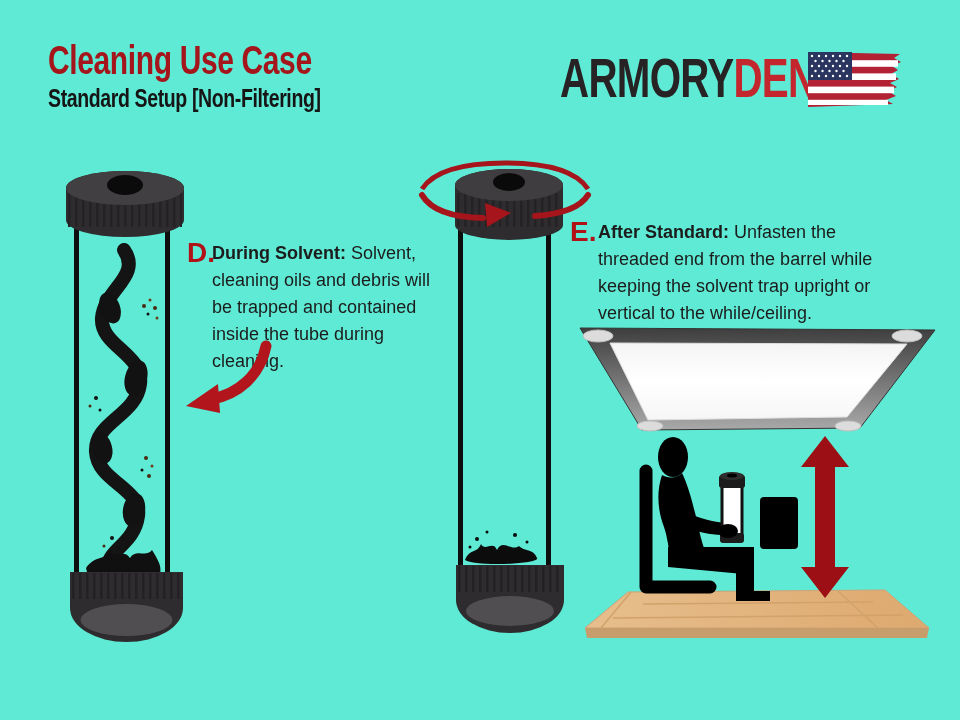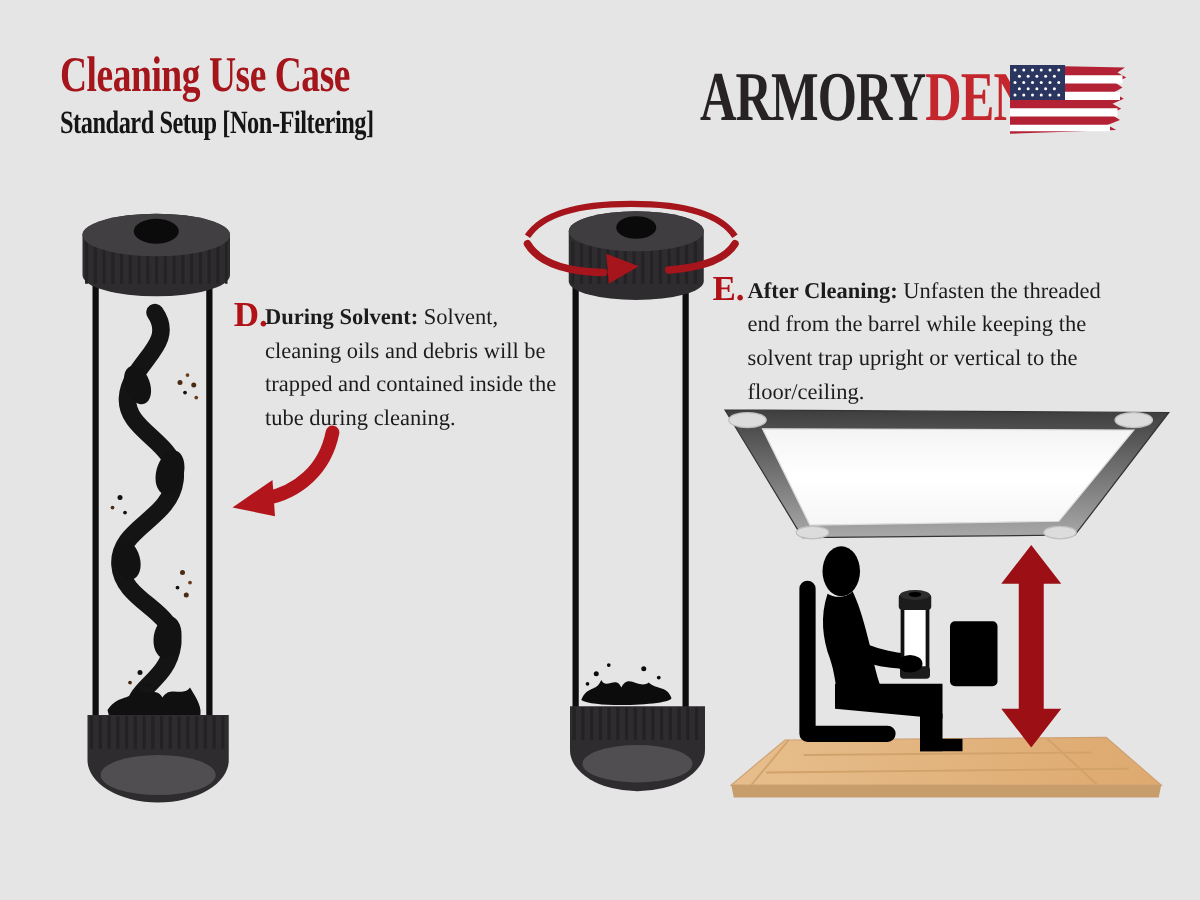--- a/index.html
+++ b/index.html
@@ -1,17 +1,17 @@
 <!DOCTYPE html>
 <html><head>
 <meta charset="utf-8">
 <style>
   html,body{margin:0;padding:0;background:#ffffff;}
-  #canvas{position:relative;width:960px;height:720px;background:#e5e5e5;overflow:hidden;
-          font-family:Liberation Serif, serif;color:#1c1c1c;}
+  #canvas{position:relative;width:960px;height:720px;background:#5eead4;overflow:hidden;
+          font-family:Liberation Sans, sans-serif;color:#1c1c1c;}
   .abs{position:absolute;}
 
   
   .title-line{font-size:40px;font-weight:900;color:#a4161b;line-height:1;white-space:nowrap;
               display:inline-block;transform:scaleX(.75);transform-origin:0 50%;letter-spacing:-.5px;}
   .subtitle-line{font-size:26px;font-weight:900;color:#151515;line-height:1;white-space:nowrap;
               display:inline-block;transform:scaleX(.75);transform-origin:0 50%;letter-spacing:-.5px;}
   .subtitle-note{font-weight:700;}
 
   
@@ -170,22 +170,22 @@
 
     <g>
       <path d="M41,410 H149 V445 A54,33 0 0 1 41,445 Z" fill="#2e2c2e"></path>
       <line x1="43" y1="424" x2="147" y2="424" stroke="#232123" stroke-width="26" stroke-dasharray="2.5 4.5"></line>
       <ellipse cx="95" cy="456" rx="44" ry="15" fill="#504e50"></ellipse>
     </g>
   </svg>
 
   <div class="abs step-marker" style="left:570px;top:218px;">E.</div>
   <div class="abs" style="left:598px;top:219px;width:302px;">
-    <p class="step-text"><b>After Cleaning:</b>
-      <span>Unfasten the threaded end from the barrel while keeping the solvent trap upright or vertical to the floor/ceiling.</span></p>
+    <p class="step-text"><b>After Standard:</b>
+      <span>Unfasten the threaded end from the barrel while keeping the solvent trap upright or vertical to the while/ceiling.</span></p>
   </div>
 
   <svg class="abs" style="left:575px;top:318px;" width="372" height="126" viewBox="0 0 372 126">
     <defs>
       <linearGradient id="frameGrad" x1="0" y1="0" x2="0" y2="1">
         <stop offset="0" stop-color="#3e3e3e"></stop>
           <stop offset="1" stop-color="#a9a9a9"></stop>
       </linearGradient>
       <linearGradient id="innerGrad" x1="0" y1="0" x2="0" y2="1">
         <stop offset="0" stop-color="#f4f4f4"></stop>

